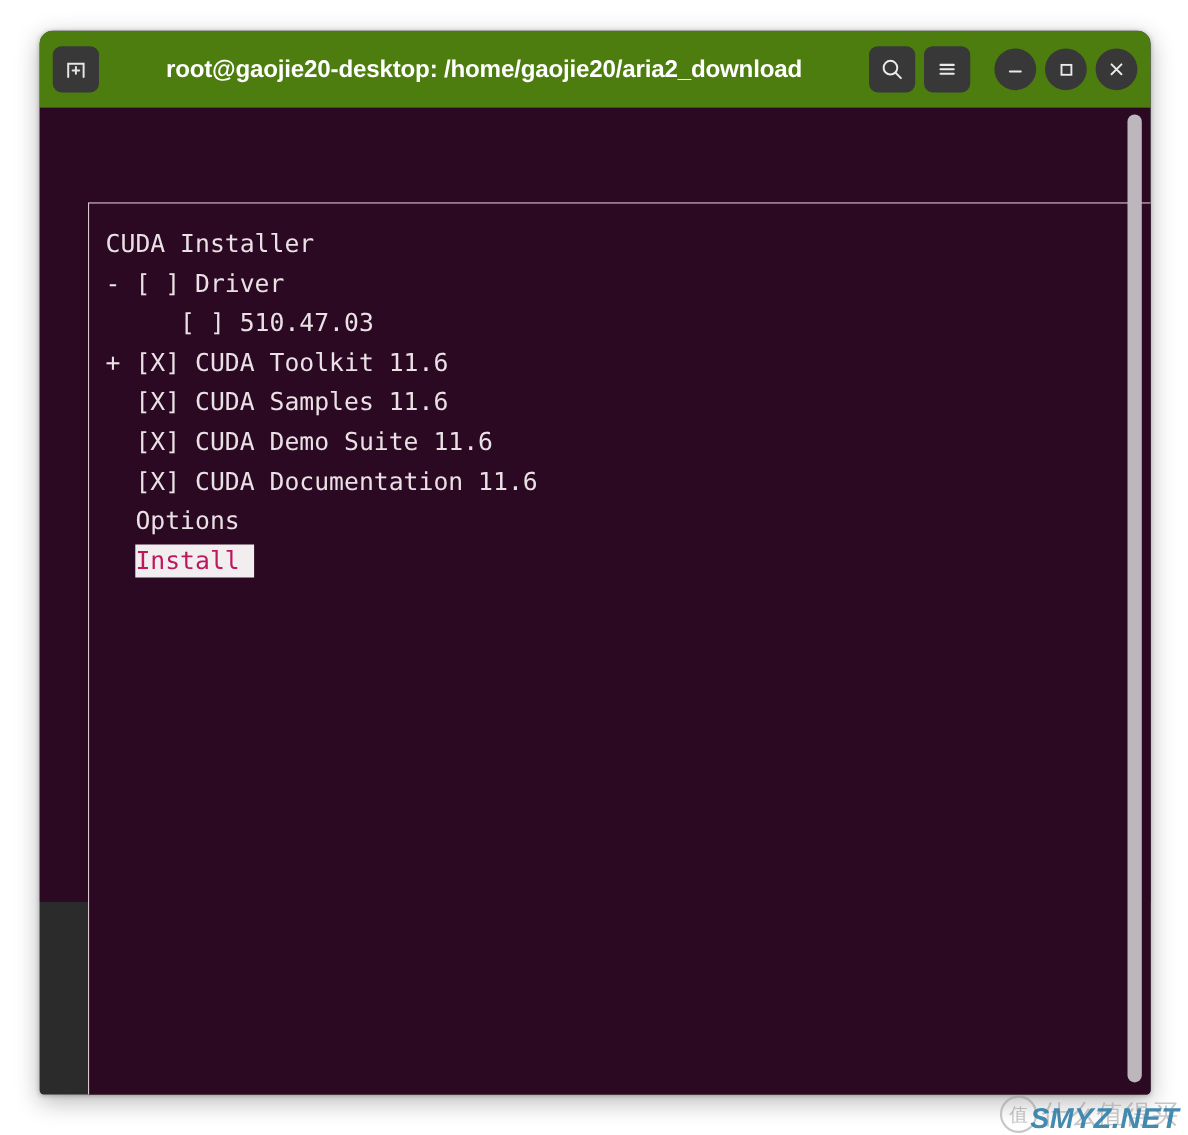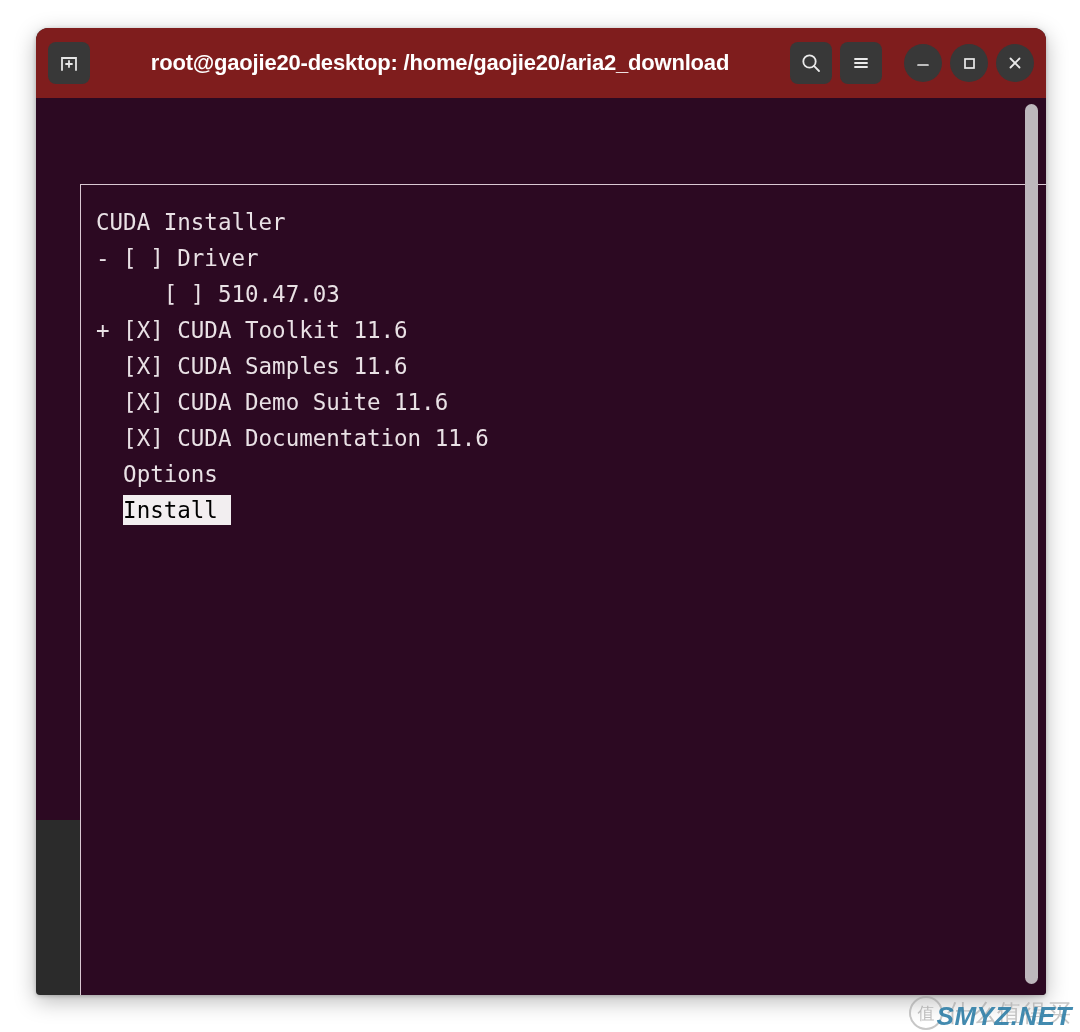--- a/index.html
+++ b/index.html
@@ -25,21 +25,21 @@
     background: #2b2b2b;
     border-radius: 12px 12px 4px 4px;
     box-shadow: 0 6px 22px rgba(0,0,0,0.28), 0 1px 4px rgba(0,0,0,0.22);
     overflow: hidden;
   }
 
   
   #titlebar {
     position: relative;
     height: 70px;
-    background: #7f1d1d;
+    background: #4d7c0f;
     display: flex;
     align-items: center;
     padding: 0 12px;
     box-sizing: border-box;
   }
   .tb-btn {
     background: #383838;
     border-radius: 8px;
     width: 42px;
     height: 42px;
@@ -114,21 +114,21 @@
     left: 15px;
     top: 19px;
     white-space: pre;
   }
   .term-line {
     height: 36px;
     white-space: pre;
   }
   .term-line .hl {
     background: #f2eef0;
-    color: #000000;
+    color: #be185d;
     padding: 2px 0;
   }
 
   
   #terminal-scrollbar {
     position: absolute;
     right: 8px;
     top: 6px;
     width: 13px;
     height: 880px;

